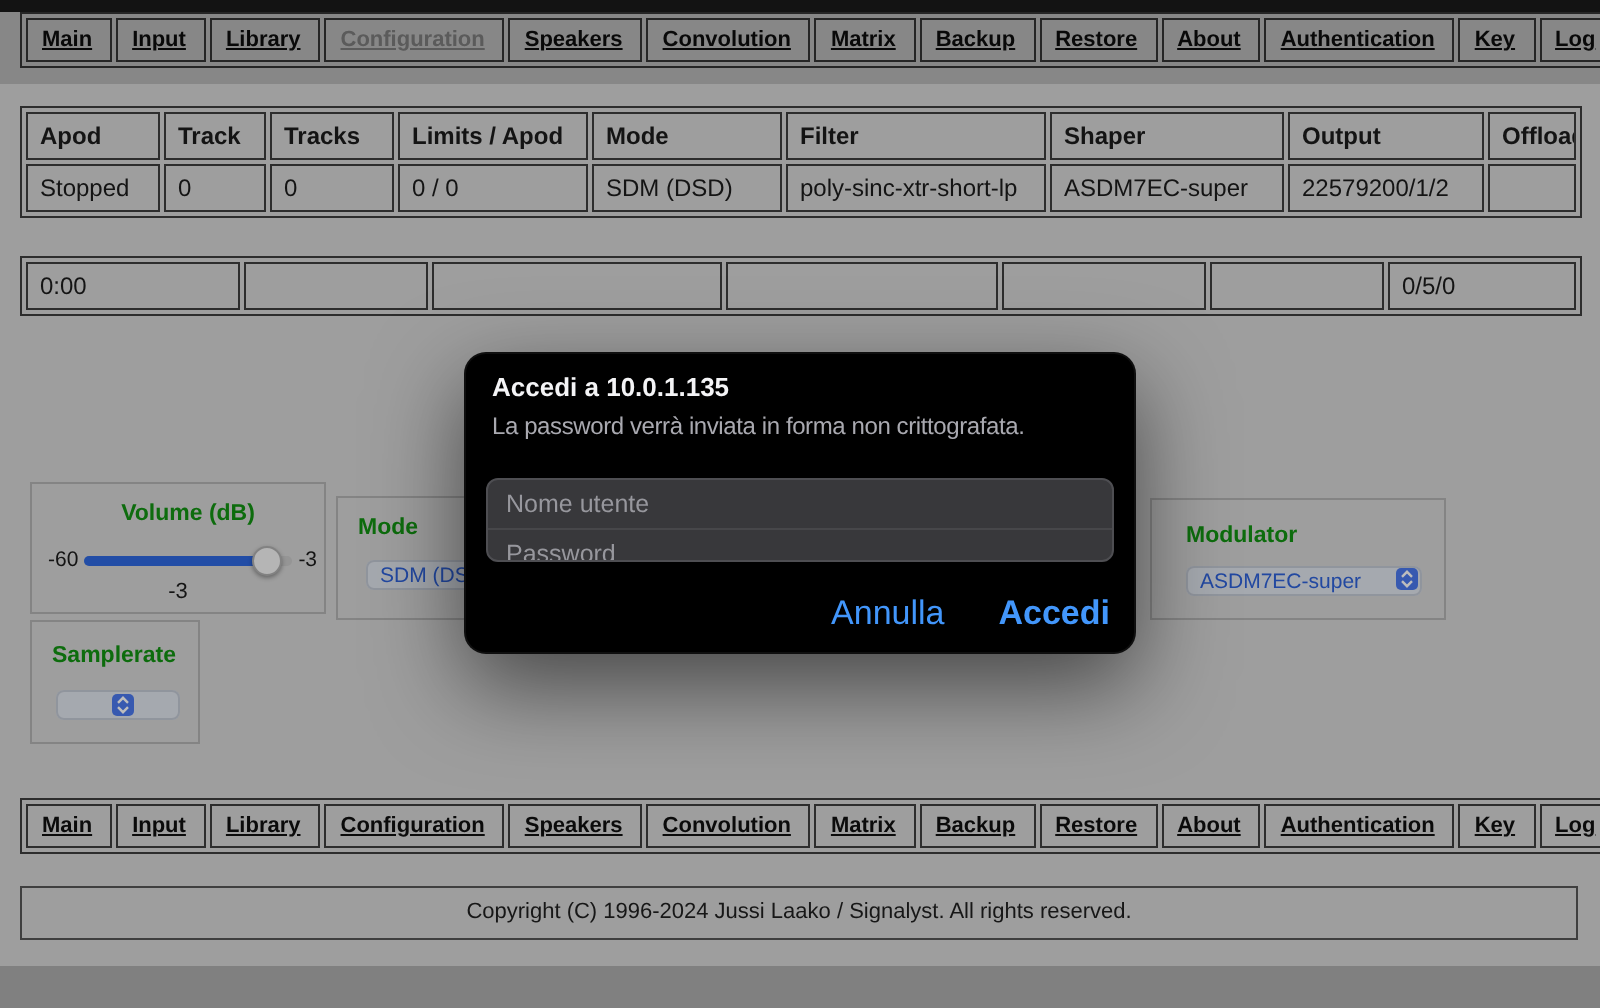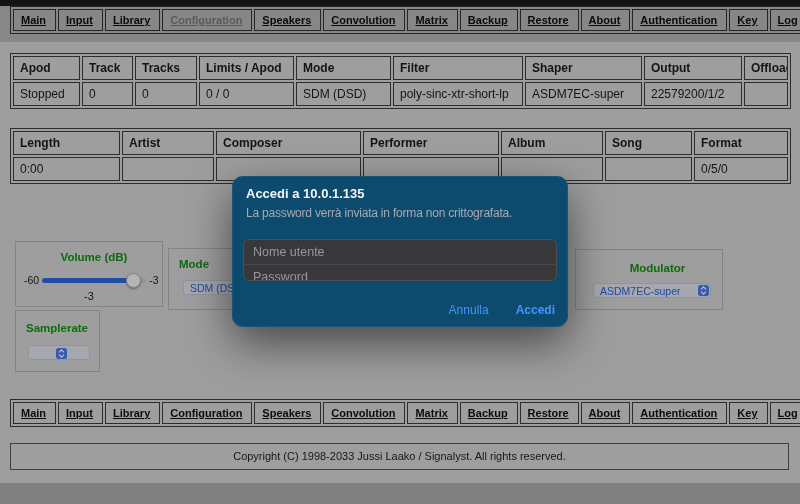--- a/index.html
+++ b/index.html
@@ -32,21 +32,21 @@
   
   .box { position: absolute; border: 1px solid #b2b2b2; background: transparent; }
   #volume-box     { left: 15px;  top: 241px; width: 148px; height: 66px; }
   #mode-box       { left: 168px; top: 248px; width: 165px; height: 62px; }
   #samplerate-box { left: 15px;  top: 310px; width: 85px;  height: 62px; }
   #modulator-box  { left: 575px; top: 249px; width: 148px; height: 61px; }
   .green-h { font-size: 11.5px; font-weight: bold; color: #129212; }
   #volume-box .green-h     { margin: 9px 0 0 10px; text-align: center; }
   #mode-box .green-h       { margin: 9px 0 0 10px; }
   #samplerate-box .green-h { margin: 11px 0 0 10px; }
-  #modulator-box .green-h  { margin: 12px 0 0 17px; text-align: center; }
+  #modulator-box .green-h  { margin: 12px 0 0 17px; }
 
   
   .pill { display: flex; align-items: center; justify-content: space-between; height: 15px; border-radius: 4px; background: #dfe4ec; box-shadow: 0 0 0 1px #c3c9d4 inset; padding: 0 2px 0 7px; cursor: pointer; }
   .pill .pv { font-size: 10.5px; color: #2e62d9; white-space: nowrap; overflow: hidden; }
   .pill svg { flex: 0 0 auto; }
   #mode-box .pill       { margin: 10px 0 0 14px; width: 88px; }
   #samplerate-box .pill { margin: 11px 0 0 12px; width: 62px; flex-direction: column; }
   #modulator-box .pill  { margin: 9px 0 0 17px; width: 118px; }
 
   
@@ -54,29 +54,29 @@
   .slbl { font-size: 10.5px; color: #1b1b1b; }
   .track { position: relative; width: 104px; height: 5px; background: #c9c9c9; border-radius: 3px; margin: 0 3px; }
   .fill { position: relative; height: 5px; background: #2e68e0; border-radius: 3px; }
   .thumb { position: absolute; right: -8px; top: -5px; width: 15px; height: 15px; border-radius: 50%; background: #f4f4f4; border: 1px solid #b0b0b0; box-shadow: 0 1px 2px rgba(0,0,0,0.35); }
   .sval { text-align: center; font-size: 11px; color: #1b1b1b; margin-top: 4px; }
 
   
   .copyright { position: absolute; left: 10px; top: 443px; width: 779px; height: 27px; border: 1px solid #565656; font-size: 11px; color: #1f1f1f; text-align: center; line-height: 25px; }
 
   
-  .dialog { position: absolute; left: 232px; top: 176px; width: 336px; height: 151px; background: #0c4a6e; border-radius: 11px; z-index: 100; box-shadow: 0 16px 45px rgba(0,0,0,0.55), 0 0 0 1px rgba(255,255,255,0.06) inset; }
+  .dialog { position: absolute; left: 232px; top: 176px; width: 336px; height: 151px; background: #000000; border-radius: 11px; z-index: 100; box-shadow: 0 16px 45px rgba(0,0,0,0.55), 0 0 0 1px rgba(255,255,255,0.06) inset; }
   .dlg-title { position: absolute; left: 14px; top: 10px; font-size: 13px; font-weight: bold; color: #f4f4f6; }
   .dlg-msg { position: absolute; left: 14px; top: 30px; font-size: 12px; color: #a9a9b0; letter-spacing: -0.2px; }
   .dlg-fields { position: absolute; left: 11px; top: 63px; width: 314px; height: 42px; background: #38383b; border: 1px solid #4e4e52; border-radius: 6px; overflow: hidden; }
   .dlg-fields input { display: block; width: 100%; height: 24px; background: transparent; border: none; outline: none; padding-left: 9px; font-family: "Liberation Sans", "DejaVu Sans", sans-serif; font-size: 12.5px; color: #e8e8ec; }
   .dlg-fields input::placeholder { color: #97979d; opacity: 1; }
   .dlg-fields input + input { border-top: 1px solid rgba(255,255,255,0.08); }
   .dlg-buttons { position: absolute; right: 13px; bottom: 10px; display: flex; gap: 27px; }
-  .dlg-btn { font-size: 12px; color: #4296fb; cursor: pointer; }
+  .dlg-btn { font-size: 17px; color: #4296fb; cursor: pointer; }
   .dlg-btn.primary { font-weight: bold; }
 </style>
 </head>
 <body>
 
 <div class="screen">
 
   <table class="navbar" id="nav-top">
     <tbody>
         <tr>
@@ -139,29 +139,20 @@
     <colgroup>
       <col style="width:107px">
         <col style="width:92px">
         <col style="width:145px">
         <col style="width:136px">
       <col style="width:102px">
         <col style="width:87px">
         <col>
     </colgroup>
     <tbody>
-        <tr>
-      <th>Length</th>
-      <th>Artist</th>
-      <th>Composer</th>
-      <th>Performer</th>
-      <th>Album</th>
-      <th>Song</th>
-      <th>Format</th>
-    </tr>
     <tr>
       <td>0:00</td>
       <td></td>
       <td></td>
       <td></td>
       <td></td>
       <td></td>
       <td>0/5/0</td>
     </tr>
   </tbody>
@@ -230,21 +221,21 @@
       <td>Backup</td>
       <td>Restore</td>
       <td>About</td>
       <td>Authentication</td>
       <td>Key</td>
       <td>Log</td>
     </tr>
   </tbody>
     </table>
 
-  <div class="copyright">Copyright (C) 1998-2033 Jussi Laako / Signalyst. All rights reserved.</div>
+  <div class="copyright">Copyright (C) 1996-2024 Jussi Laako / Signalyst. All rights reserved.</div>
 
   <div class="bottom-band"></div>
 
   <div class="dim"></div>
   <div class="top-shade"></div>
   <div class="top-strip"></div>
 
   <div class="dialog">
     <div class="dlg-title">Accedi a 10.0.1.135</div>
     <div class="dlg-msg">La password verrà inviata in forma non crittografata.</div>

